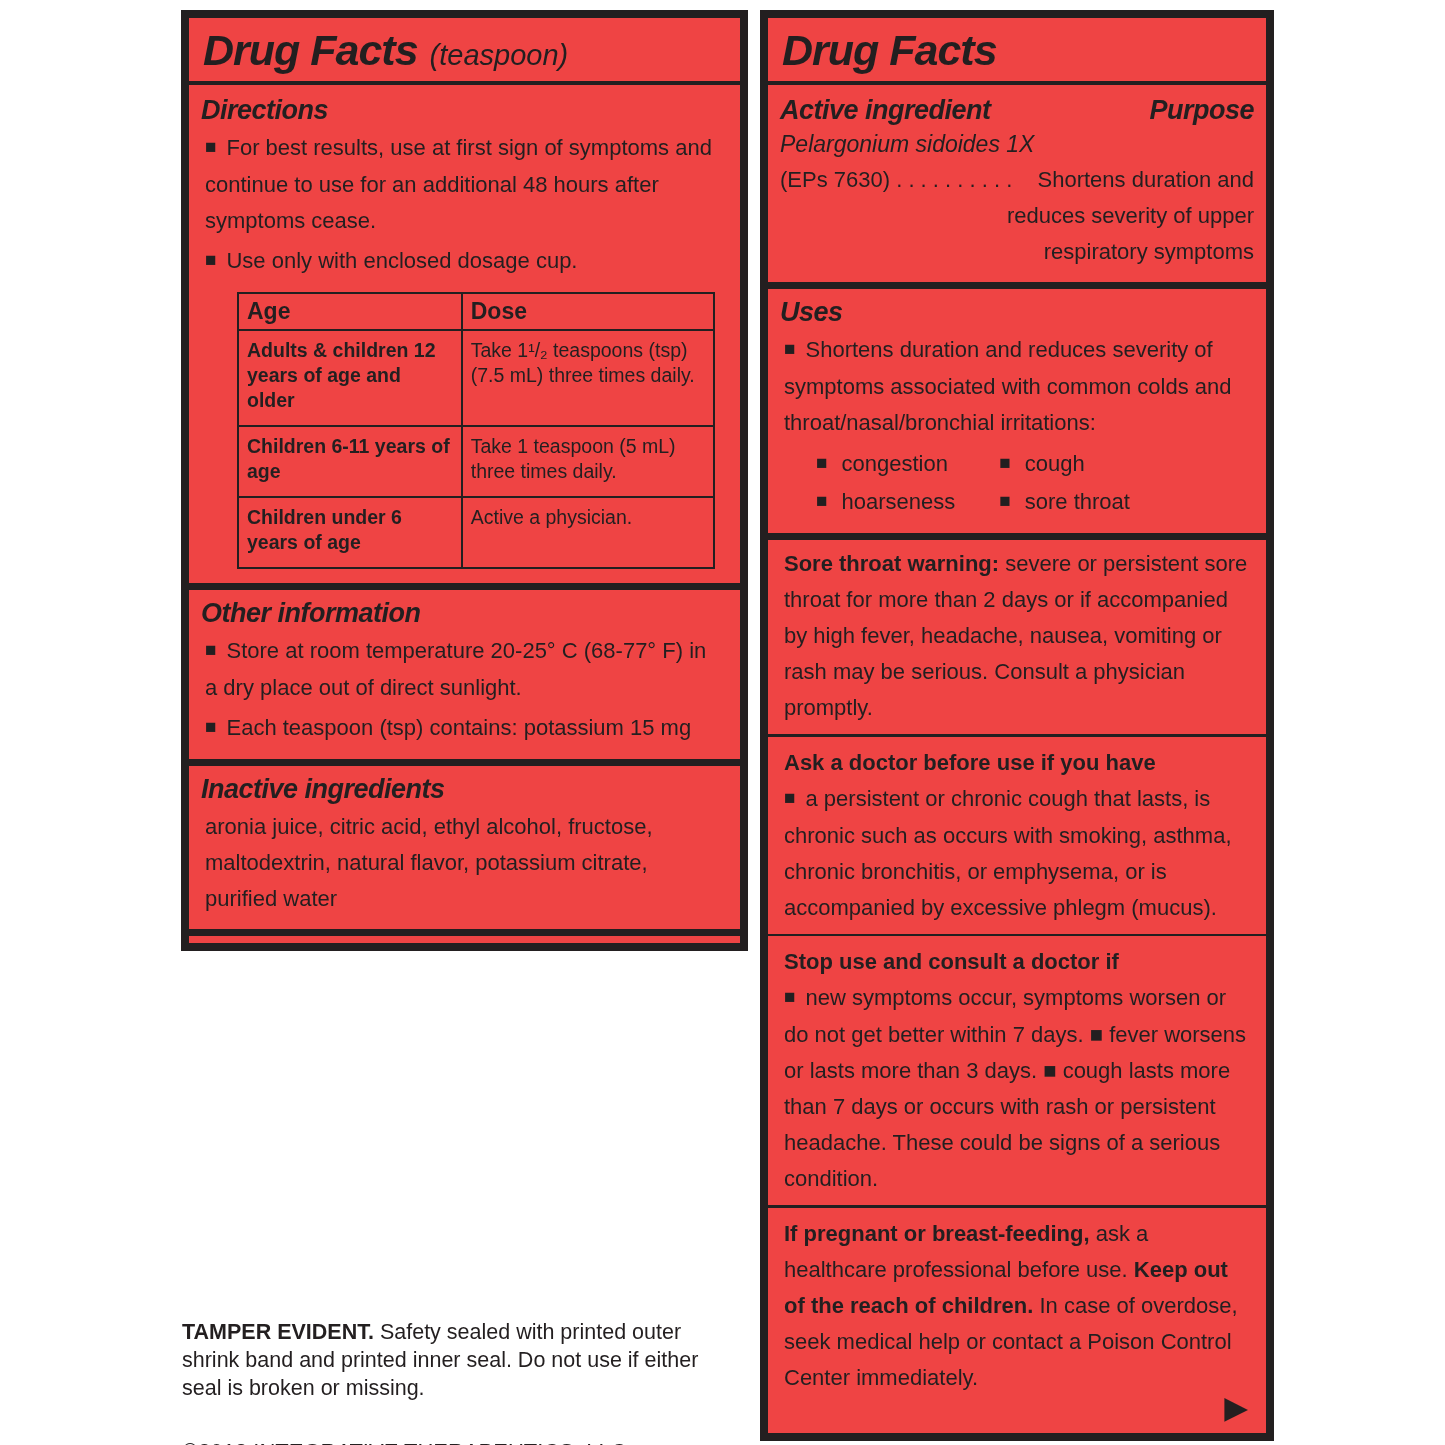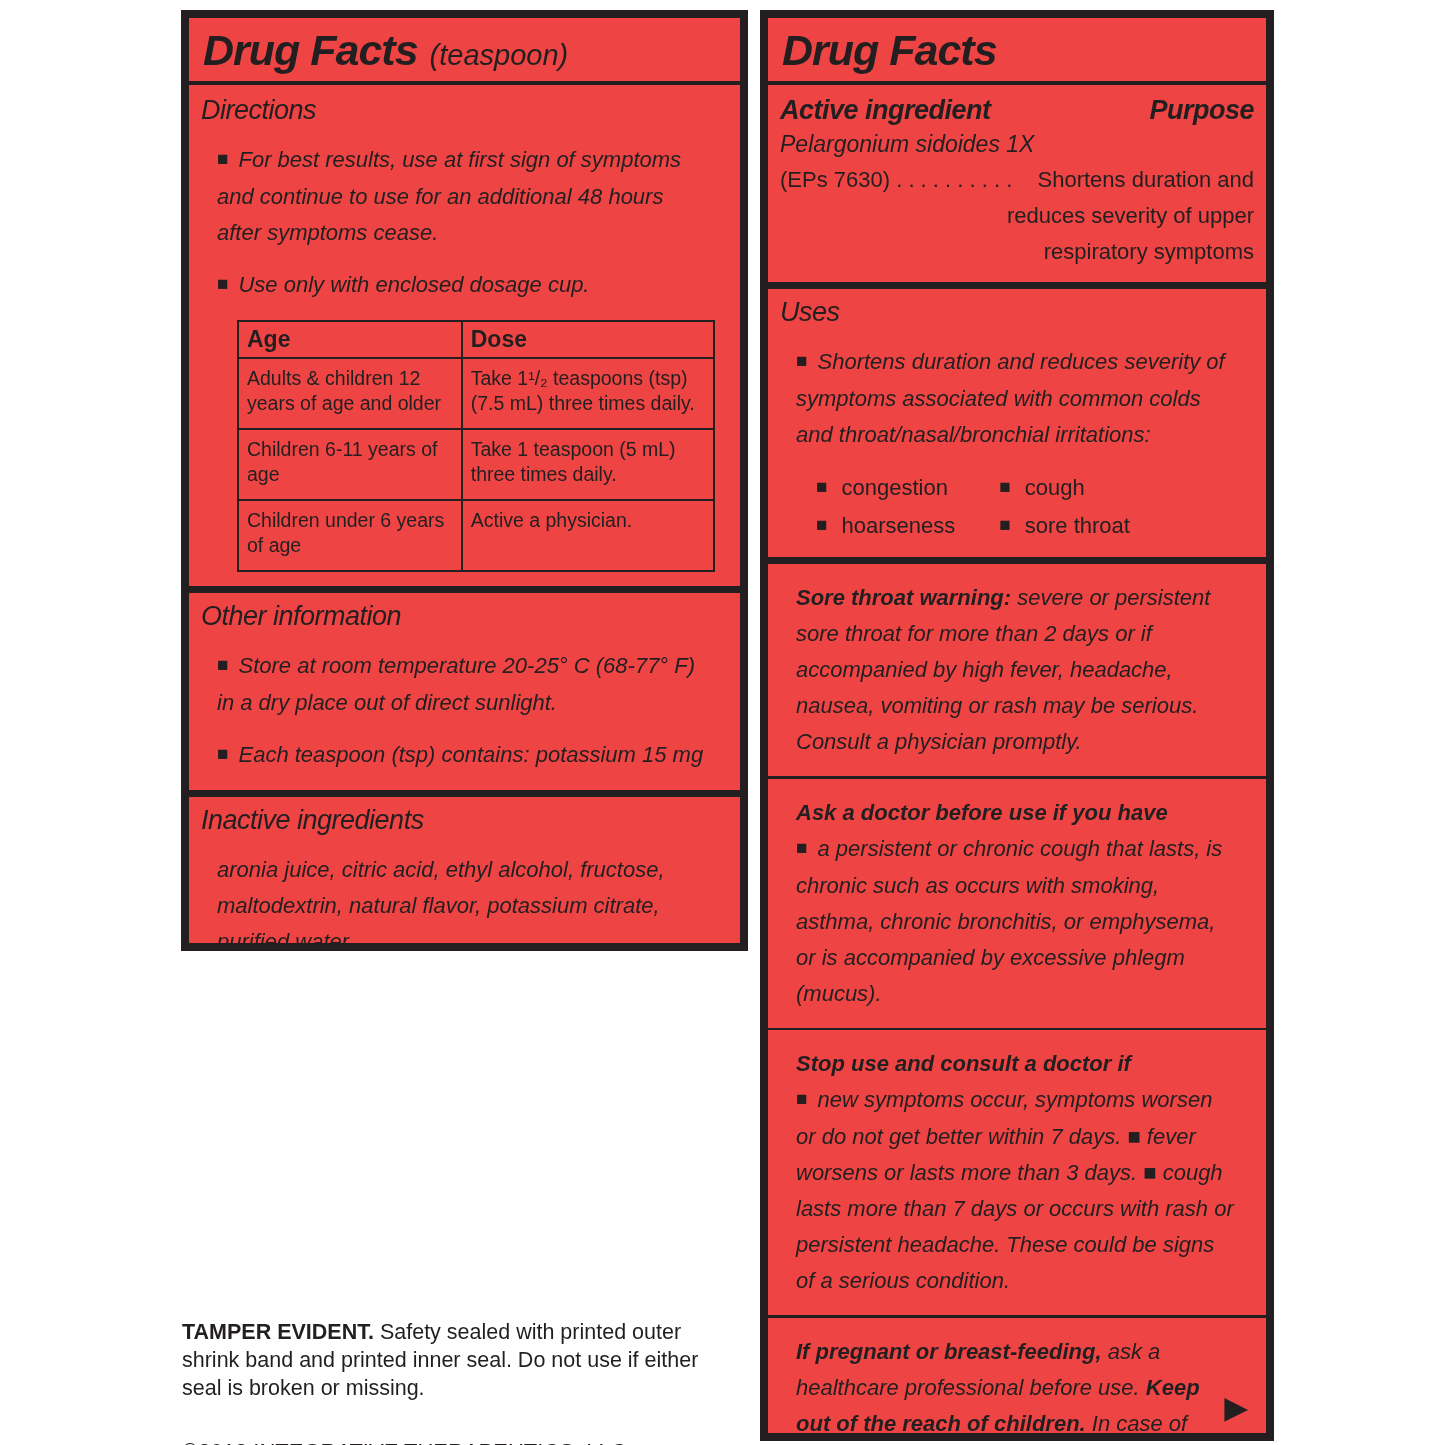--- a/index.html
+++ b/index.html
@@ -12,32 +12,32 @@
     box-sizing:border-box;padding:6px 12px 10px;overflow:hidden;
   }
   .panel.left{left:181px;top:10px;width:567px;height:941px;}
   .panel.right{left:760px;top:10px;width:514px;height:1431px;}
 
   .titlebar{display:flex;align-items:baseline;gap:12px;padding:2px 2px 6px;}
   .title{font-size:43px;font-weight:bold;font-style:italic;letter-spacing:-1px;}
   .title-suffix{font-size:29px;font-style:italic;}
   .title-rule{height:4px;background:#231f20;margin:0 -12px 10px;}
 
-  .h2{font-size:27px;font-style:italic;font-weight:normal;margin:8px 0 4px;letter-spacing:-0.5px;}
-  .body{font-size:22px;line-height:36px;margin:16px;font-style:italic;}
+  .h2{font-size:27px;font-style:italic;font-weight:bold;margin:8px 0 4px;letter-spacing:-0.5px;}
+  .body{font-size:22px;line-height:36px;margin:4px;}
   .bullet{font-size:19px;margin-right:10px;position:relative;top:-2px;}
   .bullet.inner{margin-right:14px;}
 
   table.dosage{border-collapse:collapse;margin:12px 0 14px 36px;width:478px;}
   table.dosage th,table.dosage td{
     border:2.5px solid #231f20;text-align:left;vertical-align:top;padding:3px 8px;
   }
   table.dosage th{font-size:23px;padding:4px 8px;}
   table.dosage td{font-size:19.5px;line-height:25px;padding:7px 8px 12px;}
-  table.dosage td.age{font-weight:normal;margin-top:48px;}
+  table.dosage td.age{font-weight:bold;margin-top:48px;}
   table.dosage col.c-age{width:47%;}
 
   .bar{height:7px;background:#231f20;margin:12px -12px 6px;}
   .thin{height:2.5px;background:#231f20;margin:8px -12px 8px;}
 
   .q-line{font-size:22px;line-height:36px;margin:4px 0 0;}
   .q-head{font-size:27px;font-style:italic;font-weight:bold;margin-right:8px;letter-spacing:-0.5px;}
 
   .row-between{display:flex;justify-content:space-between;align-items:baseline;gap:37px;}
   .bi{font-weight:bold;font-style:italic;}

